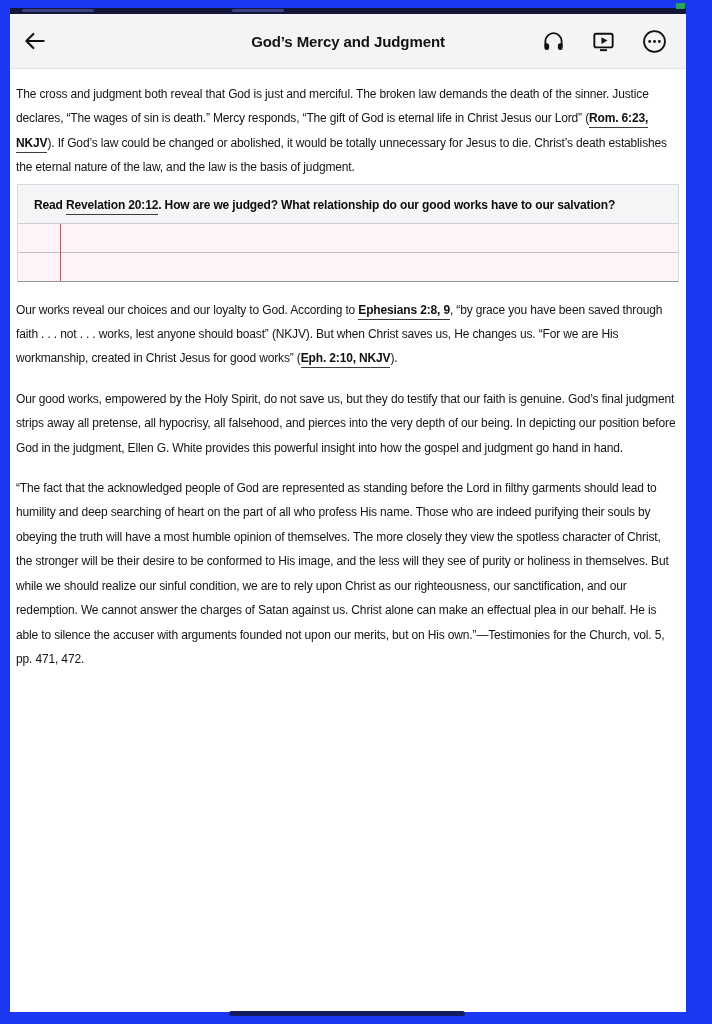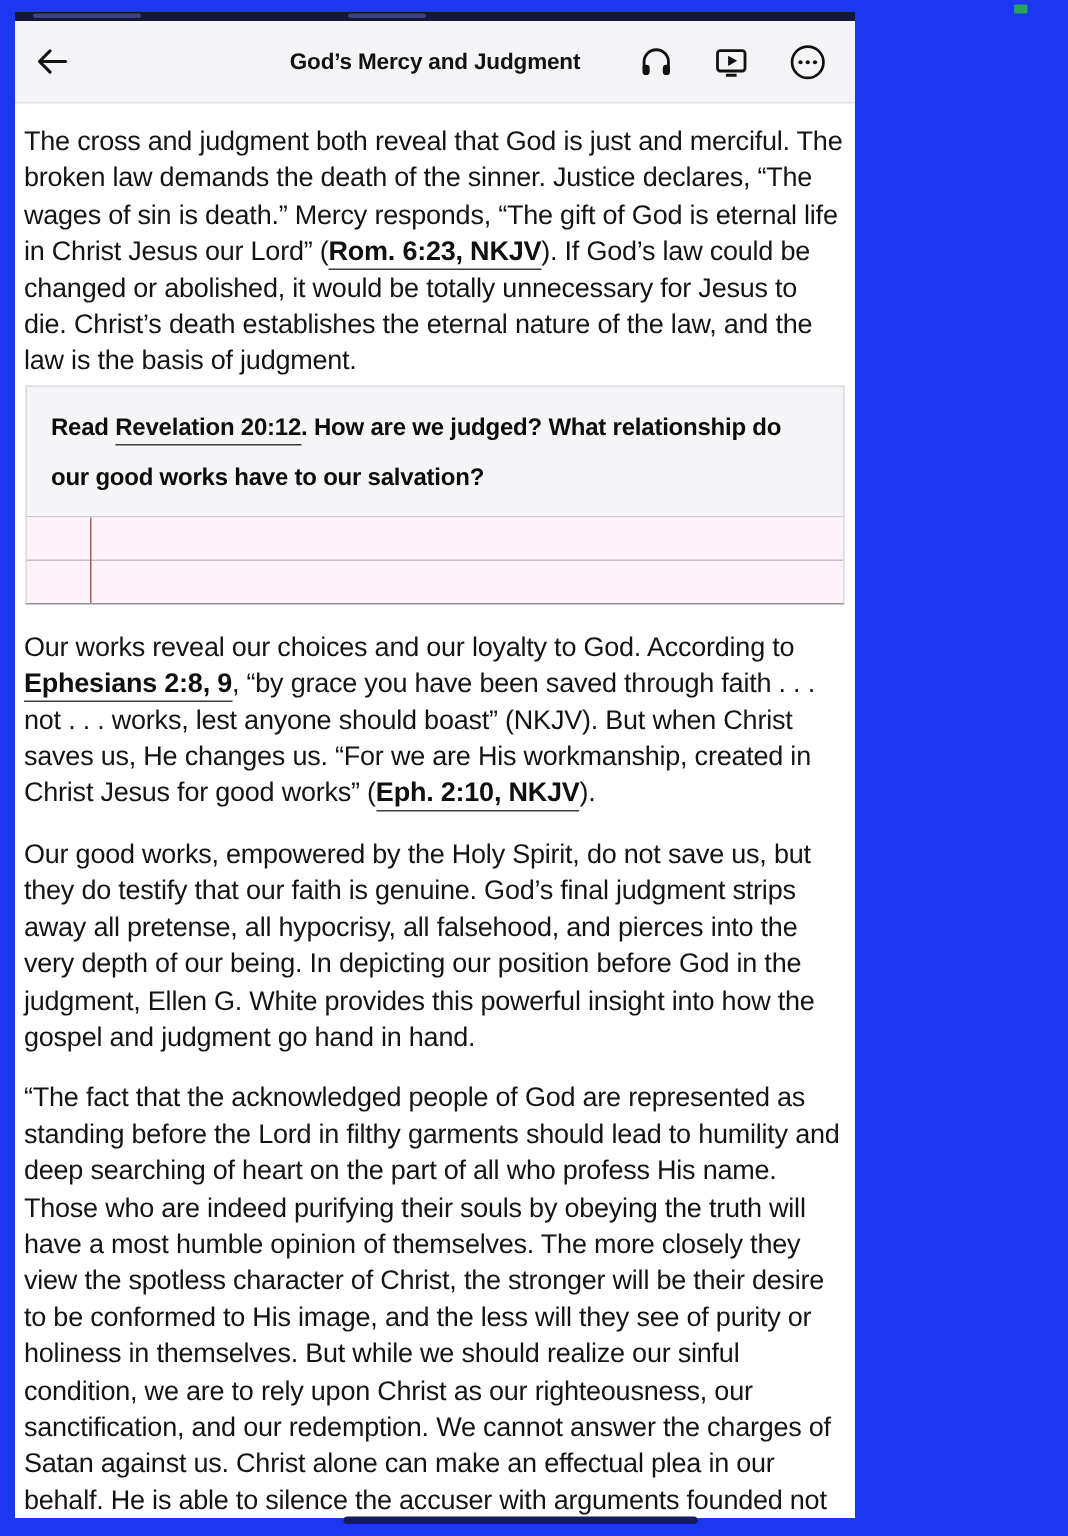--- a/index.html
+++ b/index.html
@@ -4,21 +4,21 @@
 <style>
   html,body { margin:0; padding:0; }
   body {
     position:relative;
     width:712px; height:1024px;
     background:#1b38f0;
     font-family:"Liberation Sans","DejaVu Sans",sans-serif;
     overflow:hidden;
   }
   .app {
-    position:absolute; left:10px; top:8px; width:560px; height:1004px;
+    position:absolute; left:10px; top:8px; width:676px; height:1004px;
     background:#ffffff; overflow:hidden;
   }
   
   .status-strip { position:relative; height:6px; background:#14173a; }
   .status-mark { position:absolute; top:1px; height:3px; border-radius:2px; background:#3d4284; }
   .status-mark.m1 { left:12px; width:72px; }
   .status-mark.m2 { left:222px; width:52px; }
   .battery-bit { position:absolute; left:666px; top:-5px; width:9px; height:6px; background:#27a45c; border-radius:1px; }
 
   
@@ -32,37 +32,37 @@
     font-size:15px; font-weight:700; color:#121212; letter-spacing:-0.1px;
     pointer-events:none;
   }
   .hdr-btn { background:none; border:none; padding:4px; cursor:pointer; line-height:0; }
   .hdr-right { margin-left:auto; display:flex; align-items:center; gap:17px; padding-right:6px; }
   .hdr-btn svg { display:block; }
 
   
   .content { padding:0 6px 0 6px; }
   .content p {
-    margin:0; font-size:18px; line-height:24.4px; color:#141414;
+    margin:0; font-size:12px; line-height:24.4px; color:#141414;
     letter-spacing:-0.15px; text-align:left;
   }
   .para1 { margin-top:13px !important; }
   .para  { margin-top:16px !important; }
   .ref {
     font-weight:700; color:#101010; text-decoration:none;
     border-bottom:1.5px solid #3c3c3c; padding-bottom:2px; cursor:pointer;
   }
 
   
   .qblock { margin:0 1px; }
   .qbox {
     border:1px solid #dbd9dd; border-bottom:1px solid #cfcdd1;
     background:#f5f4f6; padding:11px 16px 9px 16px;
   }
-  .qbox p { font-weight:700; font-size:16px; line-height:33px; color:#0d0d0d; }
+  .qbox p { font-weight:700; font-size:12px; line-height:18px; color:#0d0d0d; }
   .qb1 { margin-top:4px; }
   .qb2 { margin-top:12px; }
 
   
   .answer-area {
     position:relative; background:#fdf3f8;
     border-left:1px solid #dbd9dd; border-right:1px solid #dbd9dd;
     border-bottom:1px solid #97939b;
     cursor:text;
   }

